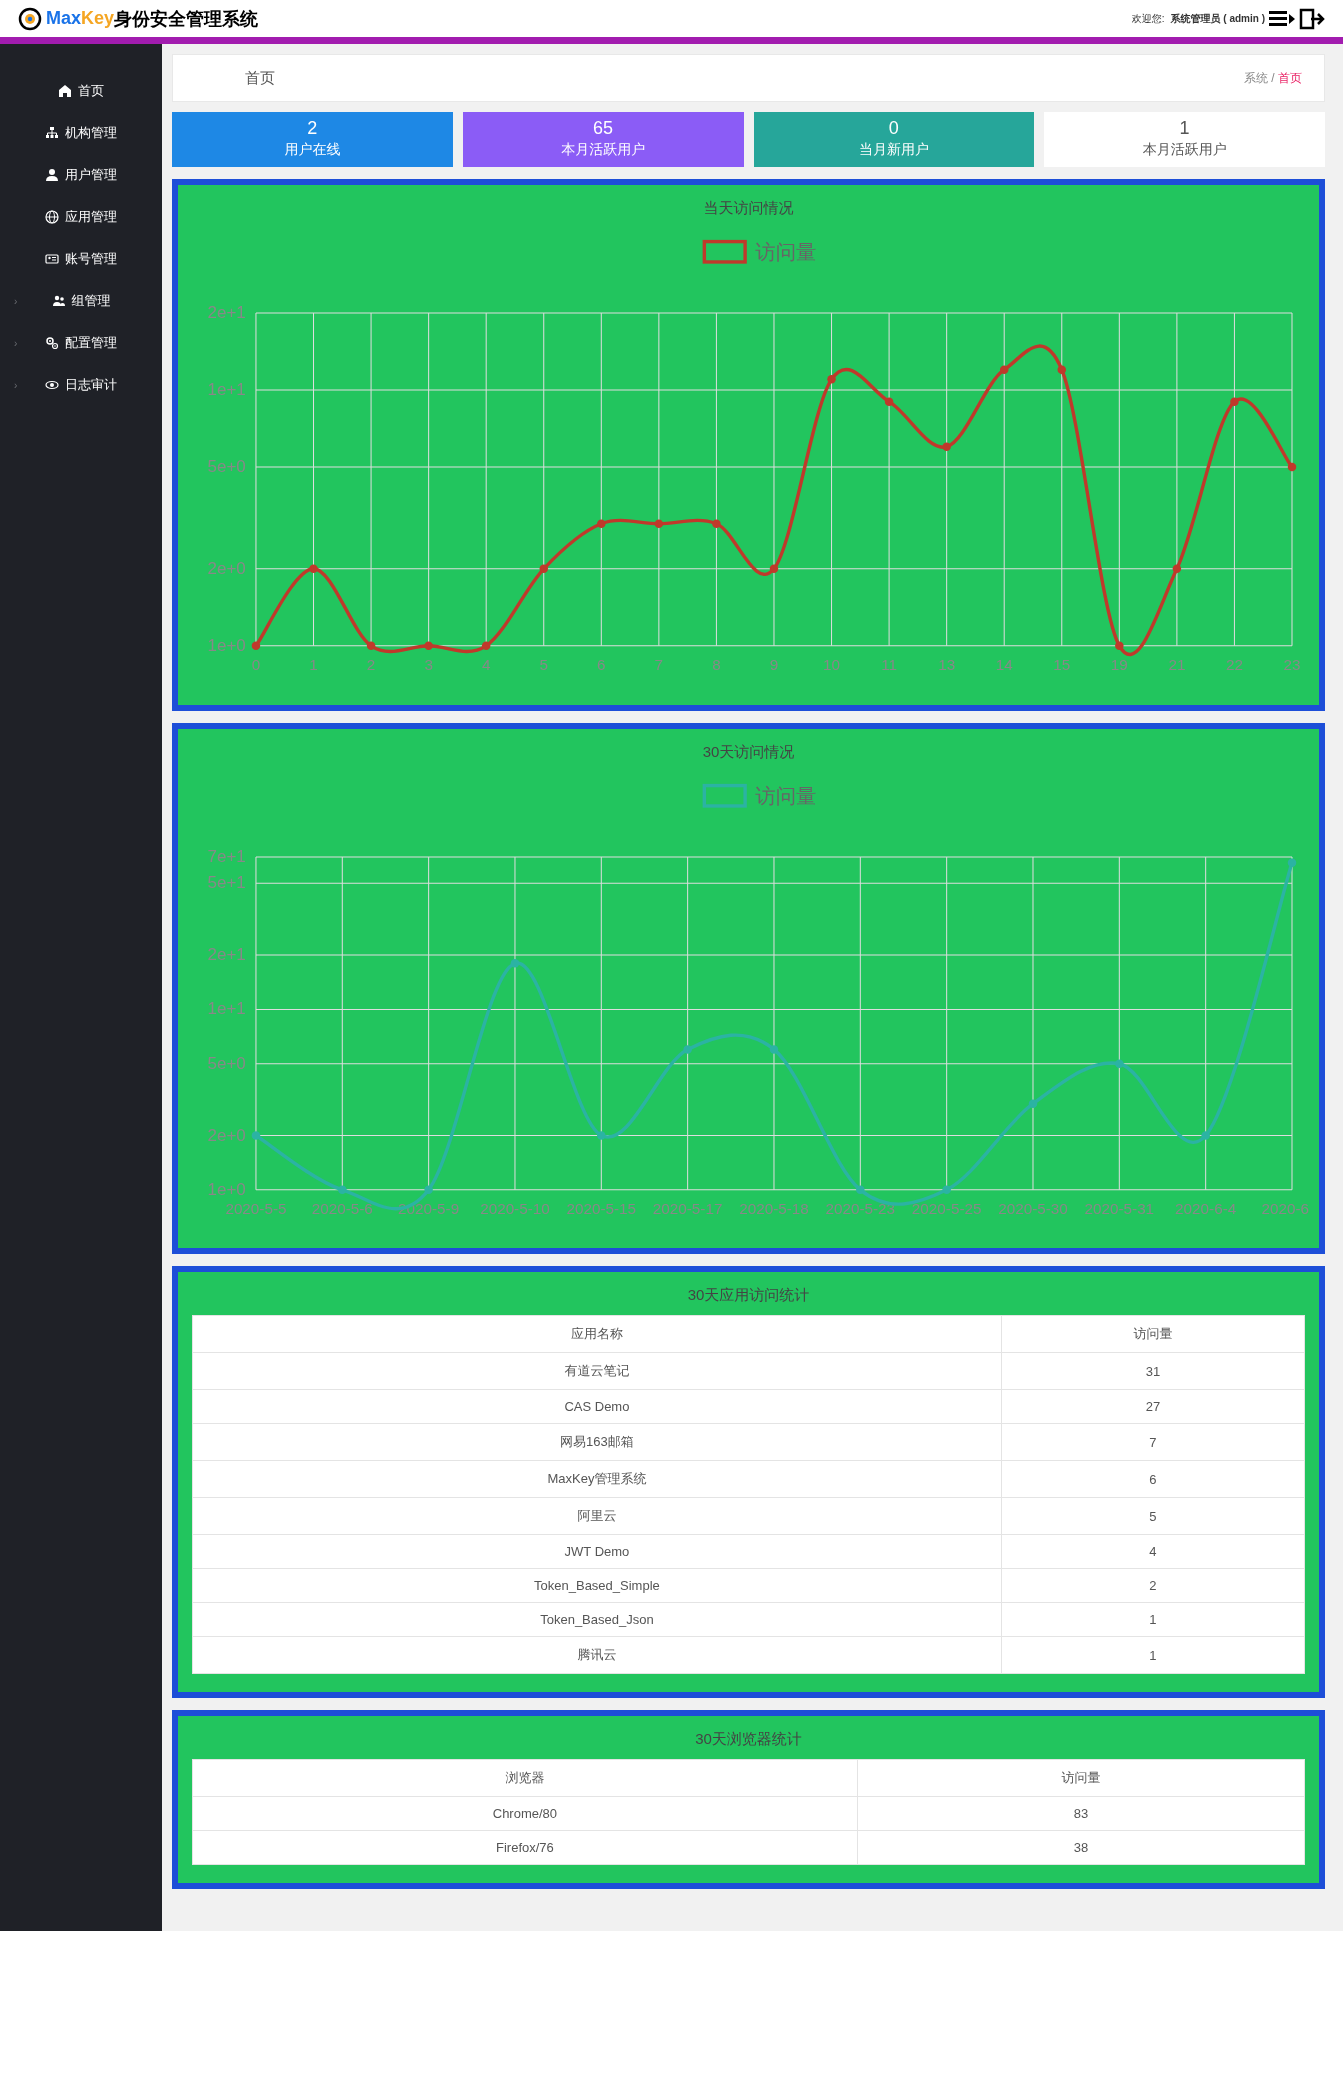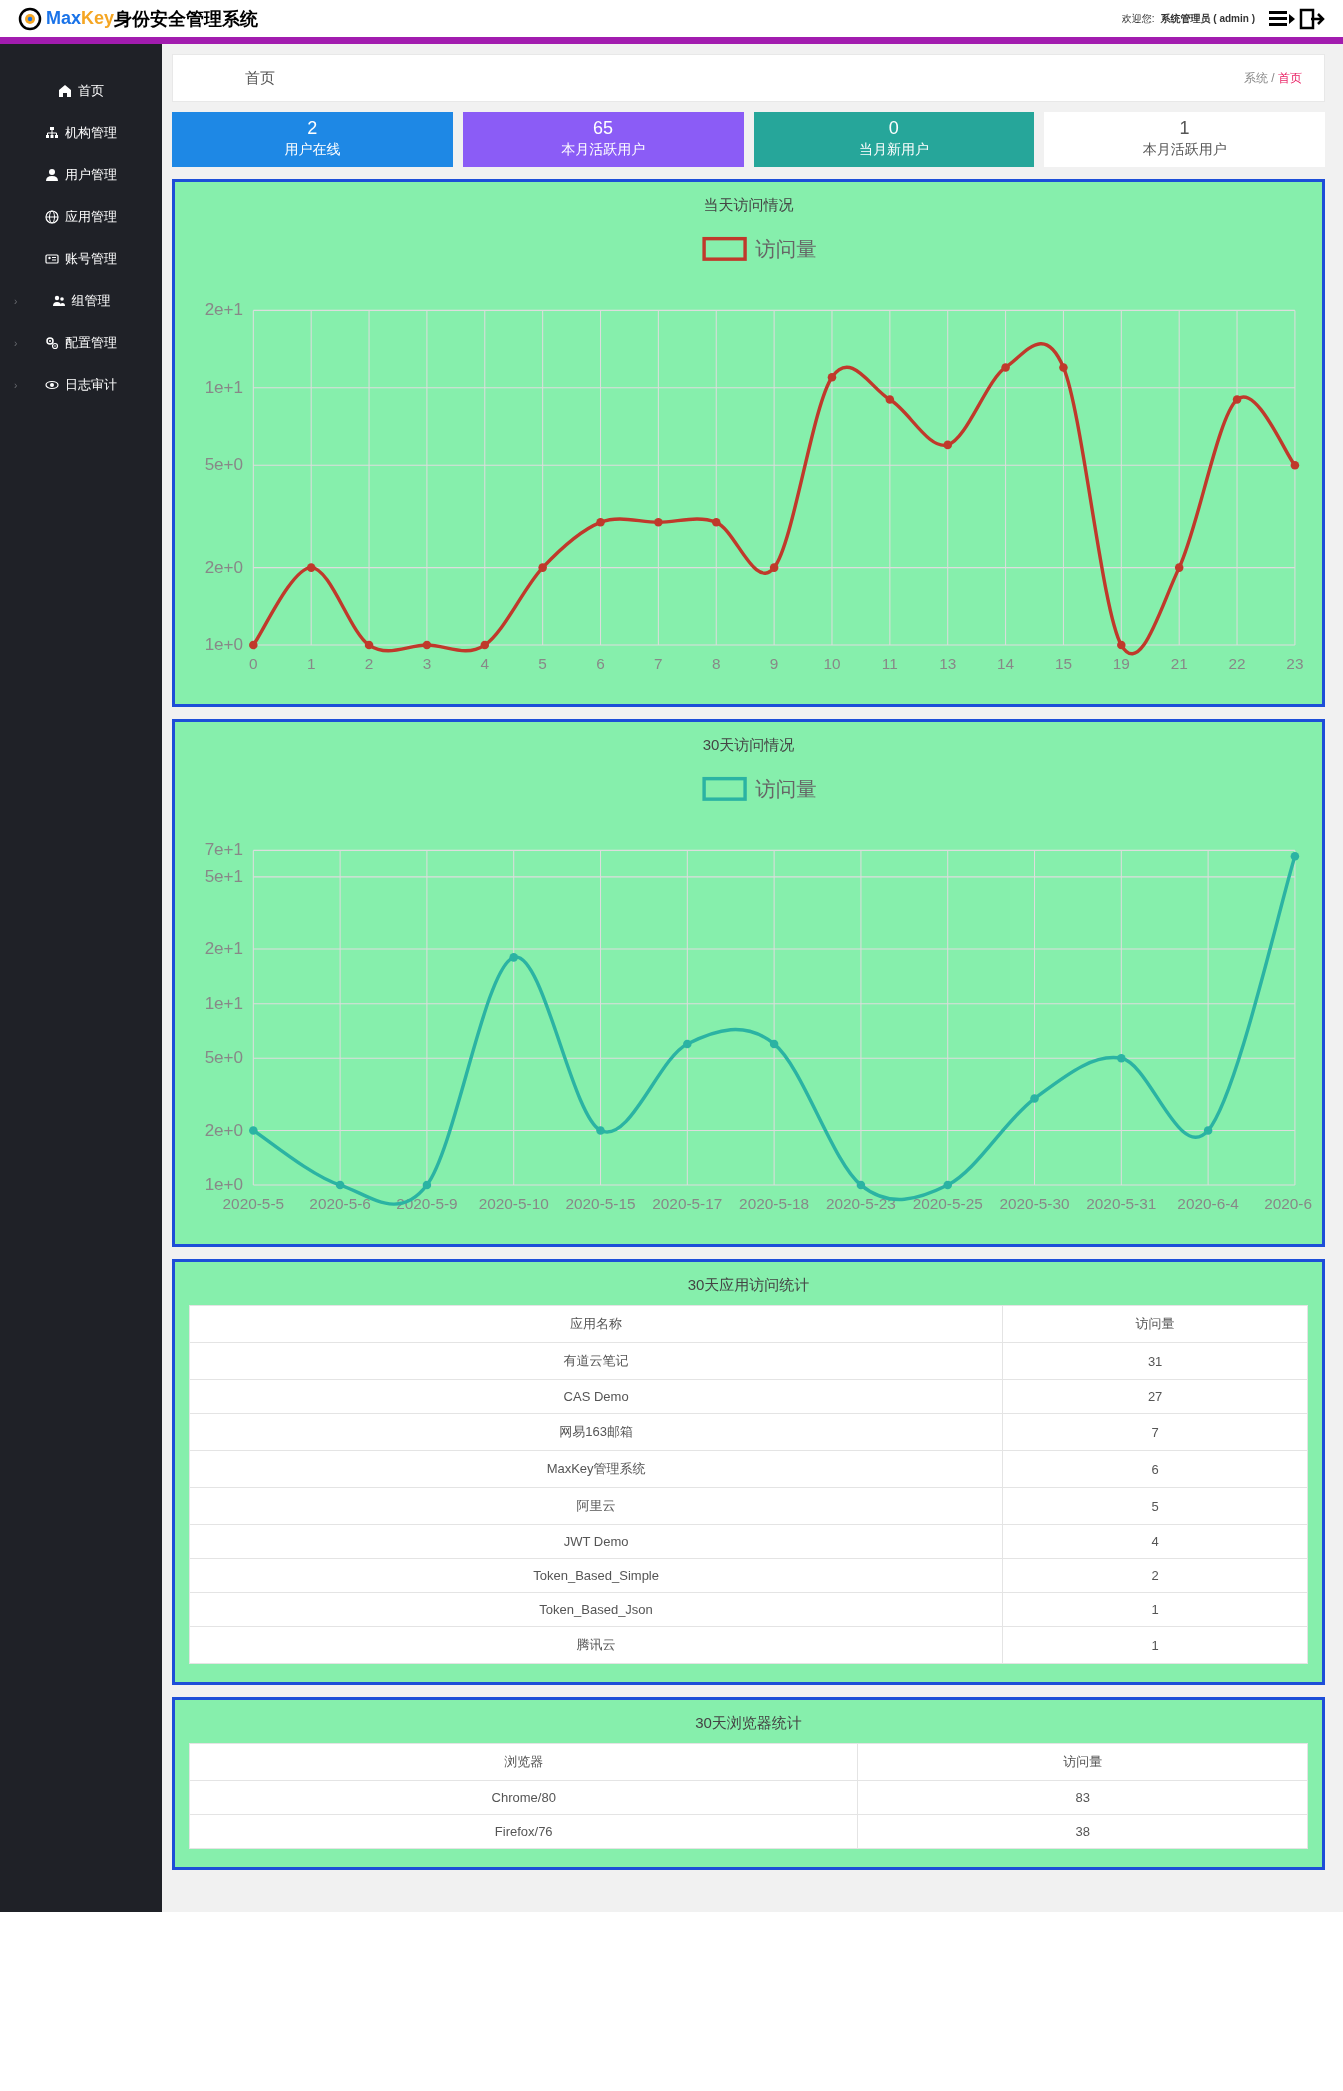--- a/index.html
+++ b/index.html
@@ -6,21 +6,21 @@
   body { font-family: Arial, "Microsoft YaHei", sans-serif; font-size: 13px; color: #333; background: #fff; }
   
   .header { height: 44px; display: flex; align-items: center; justify-content: space-between; padding: 0 18px; border-bottom: 7px solid #a21caf; }
   .logo { display: flex; align-items: center; font-size: 18px; font-weight: bold; }
   .logo-icon { width: 24px; height: 24px; margin-right: 4px; }
   .logo-max { color: #1a73e8; }
   .logo-key { color: #f5a623; }
   .logo-rest { color: #000; }
   .header-right { display: flex; align-items: center; font-size: 10px; }
   .welcome { margin-right: 6px; }
-  .username { font-weight: bold; margin-right: 14px; }
+  .username { font-weight: bold; margin-right: 4px; }
   .header-icons { display: flex; align-items: center; gap: 4px; }
   .header-icons svg { cursor: pointer; }
   
   .container { display: flex; }
   .sidebar { width: 162px; background: #1f2127; min-height: 600px; padding-top: 26px; }
   .nav-item { display: flex; align-items: center; justify-content: center; color: #fff; padding: 12px 0; font-size: 13px; cursor: pointer; position: relative; }
   .nav-item .nav-label { display: flex; align-items: center; gap: 6px; }
   .nav-item .chevron { position: absolute; left: 14px; color: #6a6d72; font-size: 10px; }
   .nav-icon { width: 14px; height: 14px; display: inline-flex; align-items: center; justify-content: center; }
   
@@ -32,21 +32,21 @@
   
   .stat-row { display: flex; gap: 10px; margin-bottom: 12px; }
   .stat-box { flex: 1; text-align: center; padding: 6px 0 8px 0; color: #fff; }
   .stat-box.blue { background: #1e88e5; }
   .stat-box.green { background: #8b5cf6; }
   .stat-box.teal { background: #26a69a; }
   .stat-box.white { background: #fff; color: #555; }
   .stat-num { font-size: 18px; }
   .stat-label { font-size: 14px; margin-top: 2px; }
   
-  .panel { background: #86efac; border: 3px solid #1d4ed8; margin-bottom: 12px; padding: 10px 0 18px 0; }
+  .panel { background: #22c55e; border: 6px solid #1d4ed8; margin-bottom: 12px; padding: 10px 0 18px 0; }
   .panel-title { text-align: center; font-size: 15px; color: #444; padding: 4px 0 10px 0; }
   .chart-wrap { padding: 0 10px; }
   .chart-svg { width: 100%; height: auto; display: block; }
   
   table { width: calc(100% - 28px); margin: 0 14px; border-collapse: collapse; border-radius: 19px; }
   th, td { border: 1px solid #e4e4e4; padding: 9px 6px; text-align: center; font-size: 13px; color: #555; background: #fff; }
   th { font-weight: normal; }
 </style>
 </head>
 <body>

